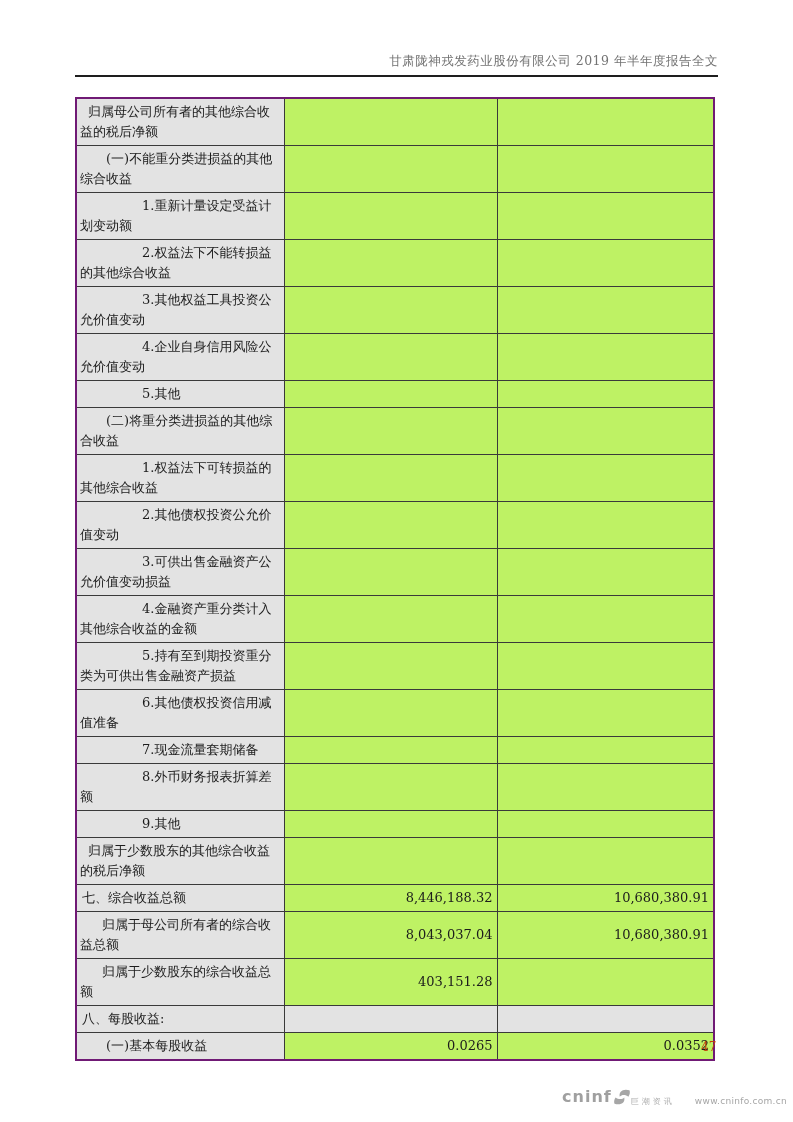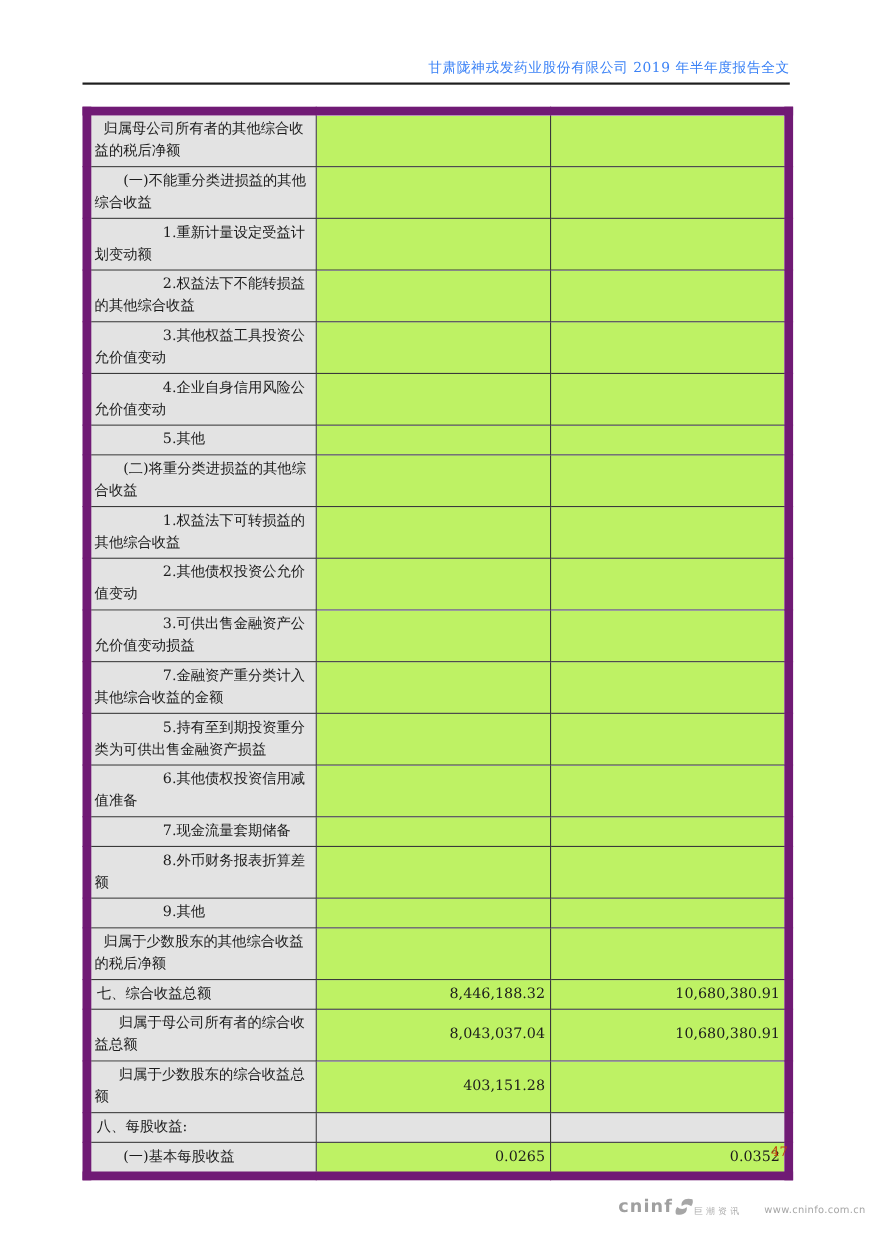--- a/index.html
+++ b/index.html
@@ -11,28 +11,28 @@
     font-family:"DejaVu Serif","Liberation Serif",serif;
     color:#1c1c1c;
     overflow:hidden;
   }
   .doc-header {
     position:absolute; top:53px; left:75px; width:643px;
     text-align:right;
     font-size:12.5px; line-height:16px; letter-spacing:0.5px;
     padding-bottom:6px;
     border-bottom:2px solid #1e1e1e;
-    color:#3b82f6;
+    color:#737373;
   }
   table.fin-table {
     position:absolute; top:97px; left:75px;
     width:638px;
     border-collapse:collapse; table-layout:fixed;
     font-size:13px;
-    border:8px solid #701a75;
+    border:2px solid #701a75;
   }
   .fin-table td {
     border:1.5px solid #3a3a3a;
     padding:3px 3px;
     line-height:20px;
     vertical-align:middle;
     word-break:break-all;
     overflow:hidden;
   }
   .fin-table td.lbl { background:#e3e3e3; text-align:left; }
@@ -131,21 +131,21 @@
         <td class="lbl">2.其他债权投资公允价值变动</td>
         <td class="val"></td>
         <td class="val"></td>
       </tr>
       <tr class="r-lv2">
         <td class="lbl">3.可供出售金融资产公允价值变动损益</td>
         <td class="val"></td>
         <td class="val"></td>
       </tr>
       <tr class="r-lv2">
-        <td class="lbl">7.金融资产重分类计入其他综合收益的金额</td>
+        <td class="lbl">4.金融资产重分类计入其他综合收益的金额</td>
         <td class="val"></td>
         <td class="val"></td>
       </tr>
       <tr class="r-lv2">
         <td class="lbl">5.持有至到期投资重分类为可供出售金融资产损益</td>
         <td class="val"></td>
         <td class="val"></td>
       </tr>
       <tr class="r-lv2">
         <td class="lbl">6.其他债权投资信用减值准备</td>

